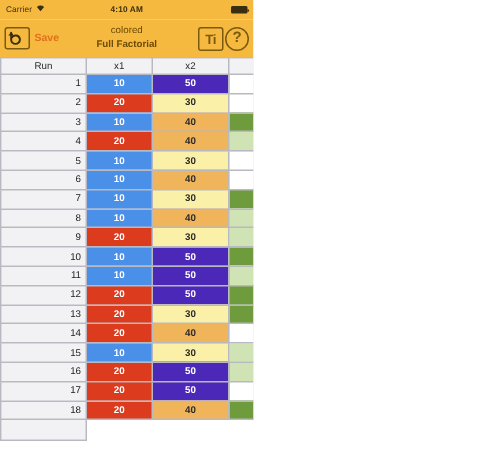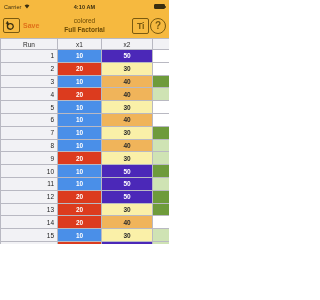--- a/index.html
+++ b/index.html
@@ -3,21 +3,21 @@
 <meta charset="utf-8">
 <style>
   * { margin:0; padding:0; box-sizing:border-box; }
   html,body { width:169px; height:300px; overflow:hidden; }
   body {
     font-family:"Liberation Sans", sans-serif;
     background:#ffffff;
     -webkit-font-smoothing:antialiased;
   }
 
-  #app { width:169px; height:244px; position:relative; display:flex; flex-direction:column; background:#fff; }
+  #app { width:169px; height:300px; position:relative; display:flex; flex-direction:column; background:#fff; }
 
   
   .statusbar {
     height:13px; background:#F6B93F; flex:0 0 13px;
     display:flex; align-items:center; padding:0 4px;
     font-size:5.5px; color:#3a2e10; letter-spacing:.1px;
     position:relative;
   }
   .sb-left { display:flex; align-items:center; gap:2px; }
   .sb-carrier { font-size:5.5px; }

